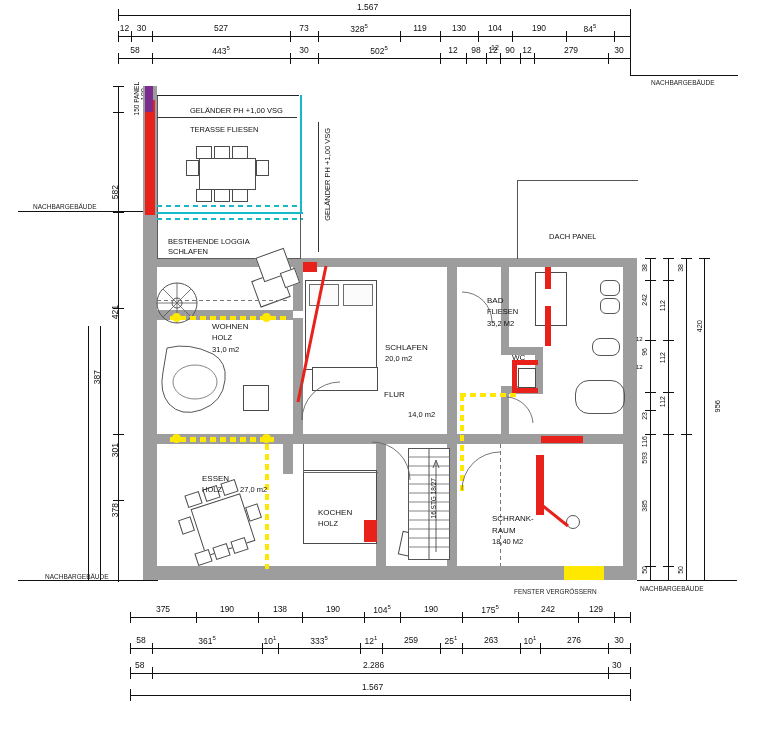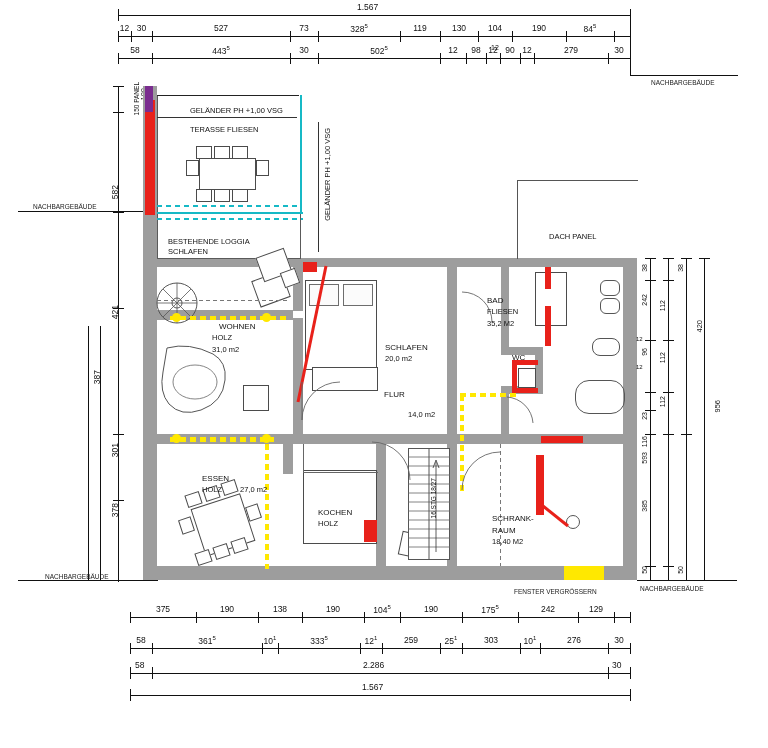--- a/index.html
+++ b/index.html
@@ -316,21 +316,21 @@
     <svg width="34" height="34">
         <path d="M2 2 A30 30 0 0 1 32 32" fill="none" stroke="#666" stroke-width="0.9"></path>
       </svg>
   </div>
   <div class="abs" style="left:505px;top:395px;width:30px;height:30px;">
     <svg width="30" height="30">
         <path d="M2 2 A28 28 0 0 1 28 28" fill="none" stroke="#666" stroke-width="0.9"></path>
       </svg>
   </div>
 
-  <div class="abs lbl b" style="left:212px;top:322px;margin-left:7px;">WOHNEN</div>
+  <div class="abs lbl b" style="left:212px;top:322px;">WOHNEN</div>
   <div class="abs lbl" style="left:212px;top:334px;">HOLZ</div>
   <div class="abs lbl" style="left:212px;top:346px;">31,0 m2</div>
 
   <div class="abs lbl b" style="left:385px;top:343px;">SCHLAFEN</div>
   <div class="abs lbl" style="left:385px;top:355px;">20,0 m2</div>
 
   <div class="abs lbl b" style="left:487px;top:296px;">BAD</div>
   <div class="abs lbl" style="left:487px;top:308px;">FLIESEN</div>
   <div class="abs lbl" style="left:487px;top:320px;">35,2 M2</div>
 
@@ -445,21 +445,21 @@
       <div class="abs vline" style="left: 630px; top: 643px; height: 11px;"></div>
     </div>
   <div class="abs" id="bot2labels">
       <div class="abs dimtxt" style="left: 141px; top: 635px; transform: translateX(-50%);">58</div>
       <div class="abs dimtxt" style="left: 207px; top: 635px; transform: translateX(-50%);">361<sup style="font-size:6px">5</sup></div>
       <div class="abs dimtxt" style="left: 270px; top: 635px; transform: translateX(-50%);">10<sup style="font-size:6px">1</sup></div>
       <div class="abs dimtxt" style="left: 319px; top: 635px; transform: translateX(-50%);">333<sup style="font-size:6px">5</sup></div>
       <div class="abs dimtxt" style="left: 371px; top: 635px; transform: translateX(-50%);">12<sup style="font-size:6px">1</sup></div>
       <div class="abs dimtxt" style="left: 411px; top: 635px; transform: translateX(-50%);">259</div>
       <div class="abs dimtxt" style="left: 451px; top: 635px; transform: translateX(-50%);">25<sup style="font-size:6px">1</sup></div>
-      <div class="abs dimtxt" style="left: 491px; top: 635px; transform: translateX(-50%);">303</div>
+      <div class="abs dimtxt" style="left: 491px; top: 635px; transform: translateX(-50%);">263</div>
       <div class="abs dimtxt" style="left: 530px; top: 635px; transform: translateX(-50%);">10<sup style="font-size:6px">1</sup></div>
       <div class="abs dimtxt" style="left: 574px; top: 635px; transform: translateX(-50%);">276</div>
       <div class="abs dimtxt" style="left: 619px; top: 635px; transform: translateX(-50%);">30</div>
     </div>
 
   <div class="abs hline" style="left:130px;top:673px;width:500px;"></div>
   <div class="abs vline" style="left:130px;top:667px;height:12px;"></div>
   <div class="abs vline" style="left:152px;top:667px;height:12px;"></div>
   <div class="abs vline" style="left:608px;top:667px;height:12px;"></div>
   <div class="abs vline" style="left:630px;top:667px;height:12px;"></div>

